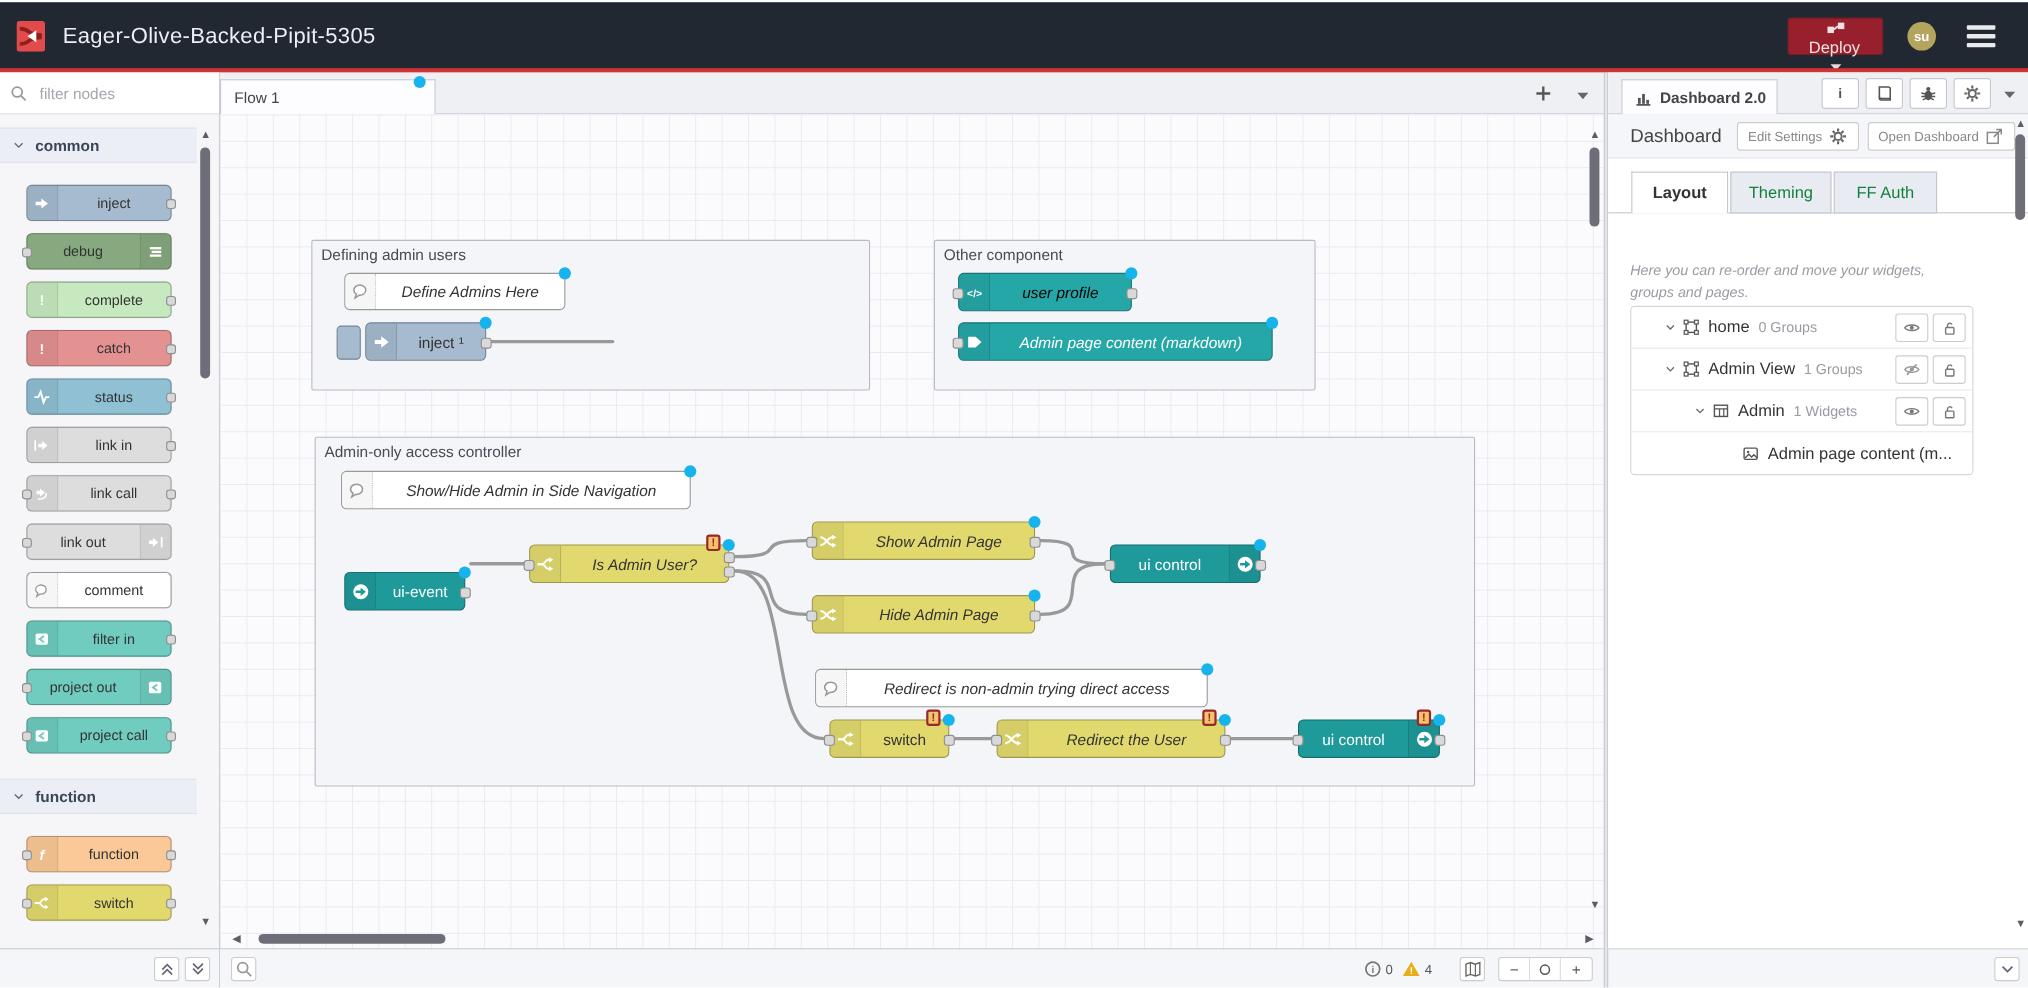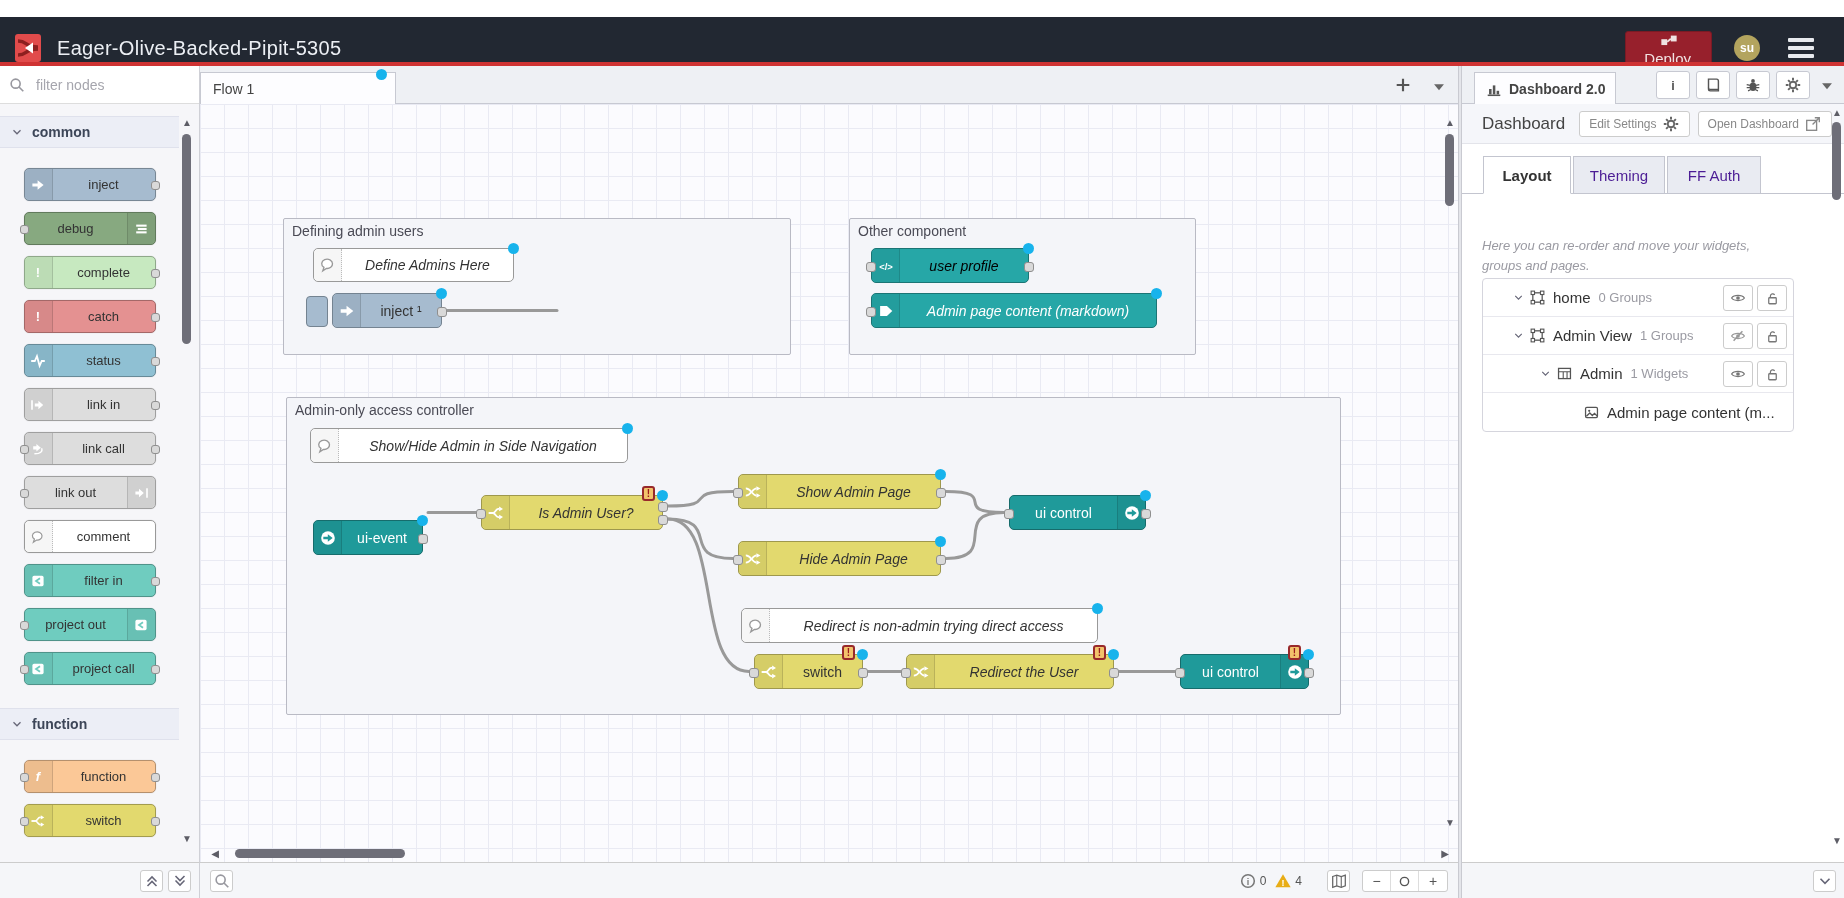--- a/index.html
+++ b/index.html
@@ -1,21 +1,21 @@
 <!DOCTYPE html>
 <html><head>
 <meta charset="utf-8">
 <style>
   html,body{margin:0;padding:0;background:#fff;}
   *{box-sizing:border-box;}
   body{font-family:"Liberation Sans","DejaVu Sans",sans-serif;}
   #app{position:relative;width:1844px;height:898px;overflow:hidden;background:#fff;}
 
   
-  #header{position:absolute;left:0;top:17px;width:1844px;height:62px;background:#222832;display:flex;align-items:center;}
+  #header{position:absolute;left:0;top:2px;width:1844px;height:62px;background:#222832;display:flex;align-items:center;}
   #redline{position:absolute;left:0;top:62px;width:1844px;height:4px;background:#cf3333;}
   #logo{width:26px;height:28px;margin-left:15px;}
   #title{color:#eceff4;font-size:20px;margin-left:16px;letter-spacing:.3px;}
   #header .spacer{flex:1;}
   #deploy-btn{display:flex;align-items:center;background:#97202c;border:1px solid #7a1a24;border-radius:3px;height:34px;padding:0 10px;margin-right:22px;cursor:pointer;flex-direction:column;}
   #deploy-btn .dlabel{color:#f2e2e2;font-size:15px;margin:0 10px 0 8px;}
   #deploy-btn .ddiv{width:1px;height:20px;background:rgba(255,255,255,.25);margin-right:8px;}
   #avatar{width:26px;height:26px;border-radius:50%;background:#b3a45e;color:#fff;font-size:12px;font-weight:bold;display:flex;align-items:center;justify-content:center;margin-right:28px;cursor:pointer;}
   #hamburger{width:26px;height:20px;display:flex;flex-direction:column;justify-content:space-between;margin-right:30px;cursor:pointer;}
   #hamburger span{display:block;height:4px;background:#e8eaee;border-radius:1px;}
@@ -98,21 +98,21 @@
   #s-tabbar{position:absolute;left:0;top:0;width:382px;height:38px;background:#eef0f4;border-bottom:1px solid #c7c9d2;}
   #s-tab{position:absolute;left:12px;top:6px;height:32px;background:#fdfdff;border:1px solid #c7c9d2;border-bottom:none;display:flex;align-items:center;padding:0 10px;font-size:14px;font-weight:bold;color:#444;cursor:pointer;}
   #s-tab .ticon{margin-right:6px;display:flex;}
   #s-actions{position:absolute;right:34px;top:5px;display:flex;gap:6px;}
   .s-act{width:34px;height:28px;background:#fff;border:1px solid #c7c9d2;border-radius:3px;display:flex;align-items:center;justify-content:center;cursor:pointer;}
   #s-caret{position:absolute;right:8px;top:11px;cursor:pointer;}
   #dash-row{position:absolute;left:0;top:38px;width:382px;height:40px;background:#f5f6fa;border-bottom:1px solid #e3e4ea;display:flex;align-items:center;padding:0 8px 0 20px;}
   #dash-title{font-size:17px;color:#444;margin-right:14px;}
   .mini-btn{display:flex;align-items:center;gap:5px;background:#fff;border:1px solid #ccc;border-radius:3px;color:#888;font-size:12px;height:26px;padding:0 9px;margin-right:8px;cursor:pointer;white-space:nowrap;}
   #ltabs{position:absolute;left:0;top:78px;width:382px;height:50px;border-bottom:1px solid #c3c5cf;}
-  .ltab{position:absolute;top:12px;height:38px;display:flex;align-items:center;justify-content:center;font-size:15px;color:#4c1d95;background:#e9ebf2;border:1px solid #c3c5cf;cursor:pointer;}
+  .ltab{position:absolute;top:12px;height:38px;display:flex;align-items:center;justify-content:center;font-size:15px;color:#15803d;background:#e9ebf2;border:1px solid #c3c5cf;cursor:pointer;}
   .ltab.active{background:#fff;border-bottom:1px solid #fff;color:#333;font-weight:bold;}
   #ltab-0{left:21px;width:88px;} #ltab-1{left:111px;width:92px;} #ltab-2{left:205px;width:94px;}
   #pages-row{position:absolute;left:20px;top:136px;width:312px;display:flex;align-items:center;}
   #pages-title{font-size:16px;font-weight:bold;color:#333;flex:1;}
   .pg-btn{height:26px;background:#fff;border:1px solid #ccc;border-radius:3px;display:flex;align-items:center;justify-content:center;color:#777;font-size:12px;margin-left:5px;cursor:pointer;}
   .pg-btn.sq{width:28px;} .pg-btn.wide{padding:0 8px;}
   #help-text{position:absolute;left:20px;top:170px;width:300px;font-size:13px;font-style:italic;color:#9a9aa2;line-height:1.5;}
   #tree{position:absolute;left:20px;top:212px;width:312px;border:1px solid #d5d5dd;border-radius:4px;background:#fff;overflow:hidden;}
   .tree-row{position:relative;height:38px;display:flex;align-items:center;border-bottom:1px solid #e8e8ee;cursor:pointer;}
   .tree-row:last-child{border-bottom:none;}

